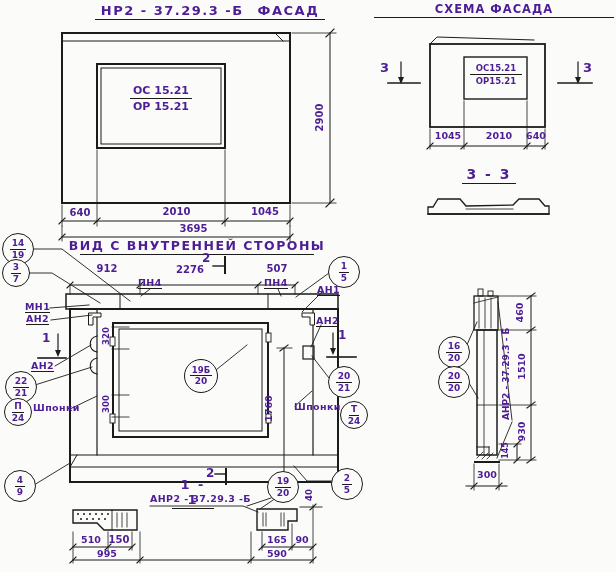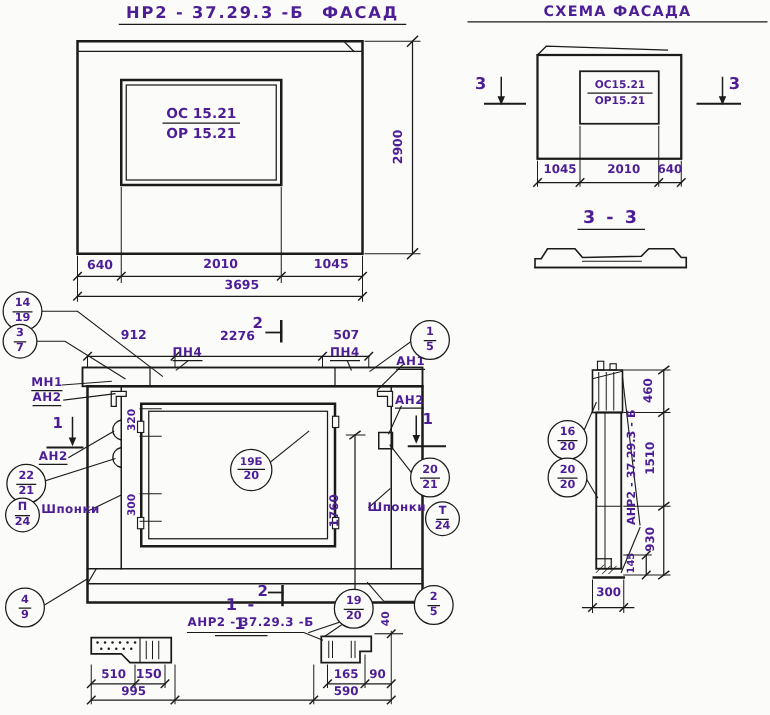--- a/index.html
+++ b/index.html
@@ -279,20 +279,23 @@
 </svg>
 
 <div class="title" style="left:95px;top:3px;width:230px;">
   <span>НР2 - 37.29.3  -Б</span>
   <span>ФАСАД</span>
 </div>
 <div class="title" style="left:374px;top:2px;width:240px;font-size:11.5px;letter-spacing:1px;">
   <span>СХЕМА ФАСАДА</span>
 </div>
 <div class="subtitle" style="left:462px;top:166px;width:50px;">3 - 3</div>
+<div class="title" style="left:80px;top:238px;width:234px;font-size:12.5px;">
+  <span>ВИД С ВНУТРЕННЕЙ  СТОРОНЫ</span>
+</div>
 <div class="subtitle" style="left:172px;top:477px;width:38px;font-size:13px;">1 - 1</div>
 <div class="lbl" style="left:150px;top:493px;font-size:9.5px;">АНР2 - 37.29.3  -Б</div>
 
 <div class="frac" style="left:130px;top:84px;width:62px;font-size:11px;">
   <div class="ft">ОС 15.21</div>
   <div class="fb">ОР 15.21</div>
 </div>
 <div class="vdim" style="left:304px;top:112px;width:30px;">2900</div>
 <div class="dim" style="left:61px;top:207px;width:38px;">640</div>
 <div class="dim" style="left:154px;top:206px;width:45px;">2010</div>

